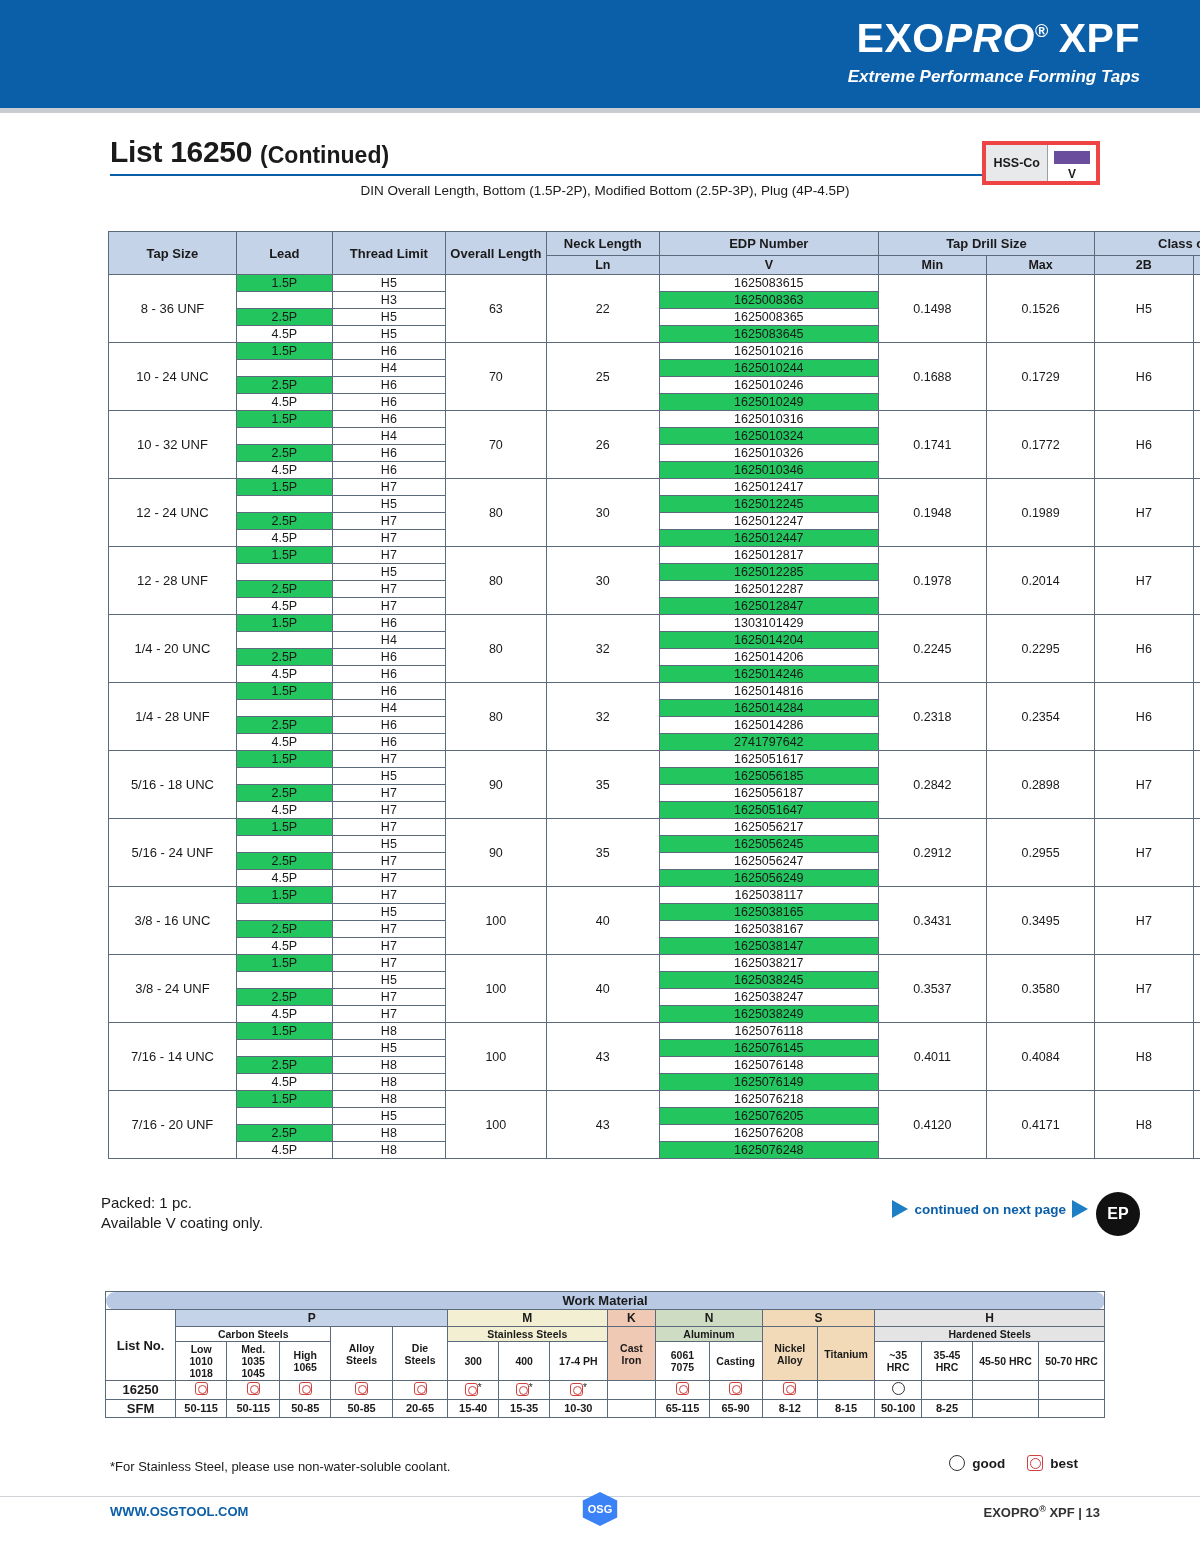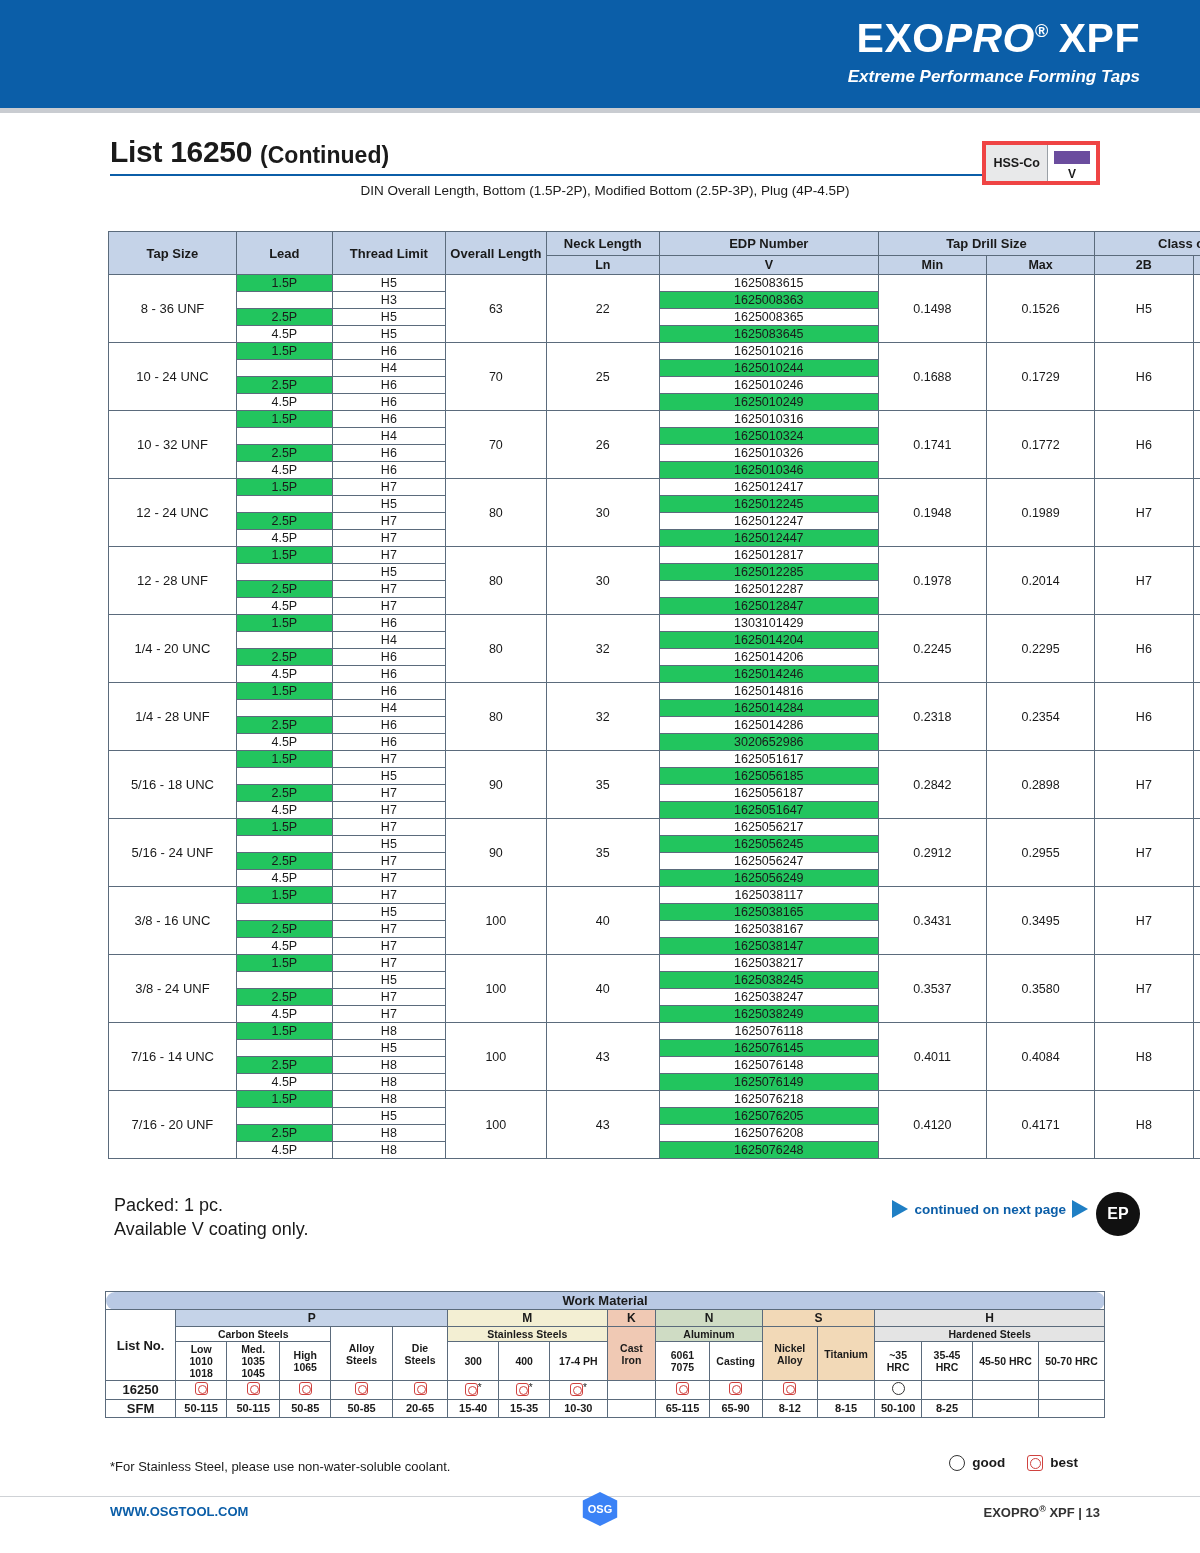--- a/index.html
+++ b/index.html
@@ -115,22 +115,22 @@
   .col-max     { width: 88px; }
   .col-2b      { width: 80px; }
   .col-3b      { width: 80px; }
   .shade { background: #22c55e; }
   .grp-top td { border-top: 1px solid #5b6b7c; }
   .cell-strong { font-size: 13px; }
 
   
   .packed {
     position: absolute;
-    left: 114px; top: 1193px;
-    font-size: 18px; line-height: 1.35;
+    left: 101px; top: 1193px;
+    font-size: 15px; line-height: 1.35;
   }
   .continued {
     position: absolute;
     right: 112px; top: 1200px;
     display: flex; align-items: center;
     font-size: 13.5px; font-weight: bold; color: #0b5ea8;
   }
   .arrow-l {
     width: 0; height: 0;
     border-top: 9px solid transparent;
@@ -209,21 +209,21 @@
   .star { font-size: 10px; vertical-align: super; }
 
   .coolant-note {
     position: absolute;
     left: 110px; top: 1459px;
     font-size: 13px;
   }
   .legend {
     position: absolute;
     right: 100px; top: 1455px;
-    display: flex; 
+    display: flex; align-items: center;
     font-size: 13.5px; font-weight: bold;
   }
   .legend .sym-circle, .legend .sym-best { width: 16px; height: 16px; }
   .legend .sym-best::after { width: 9px; height: 9px; }
   .legend span.lbl { margin: 0 22px 0 7px; }
 
   
   .footer-rule {
     position: absolute;
     left: 0; top: 1496px;
@@ -482,21 +482,21 @@
         <td class="shade">1625014284</td>
       </tr>
       <tr>
         <td class="shade">2.5P</td>
         <td>H6</td>
         <td>1625014286</td>
       </tr>
       <tr>
         <td>4.5P</td>
         <td>H6</td>
-        <td class="shade">3020652986</td>
+        <td class="shade">2741797642</td>
       </tr>
       <tr class="grp-top">
         <td rowspan="4" class="cell-strong">5/16 - 18 UNC</td>
         <td class="shade">1.5P</td>
         <td>H7</td>
         <td rowspan="4">90</td>
         <td rowspan="4">35</td>
         <td>1625051617</td>
         <td rowspan="4">0.2842</td>
         <td rowspan="4">0.2898</td>

